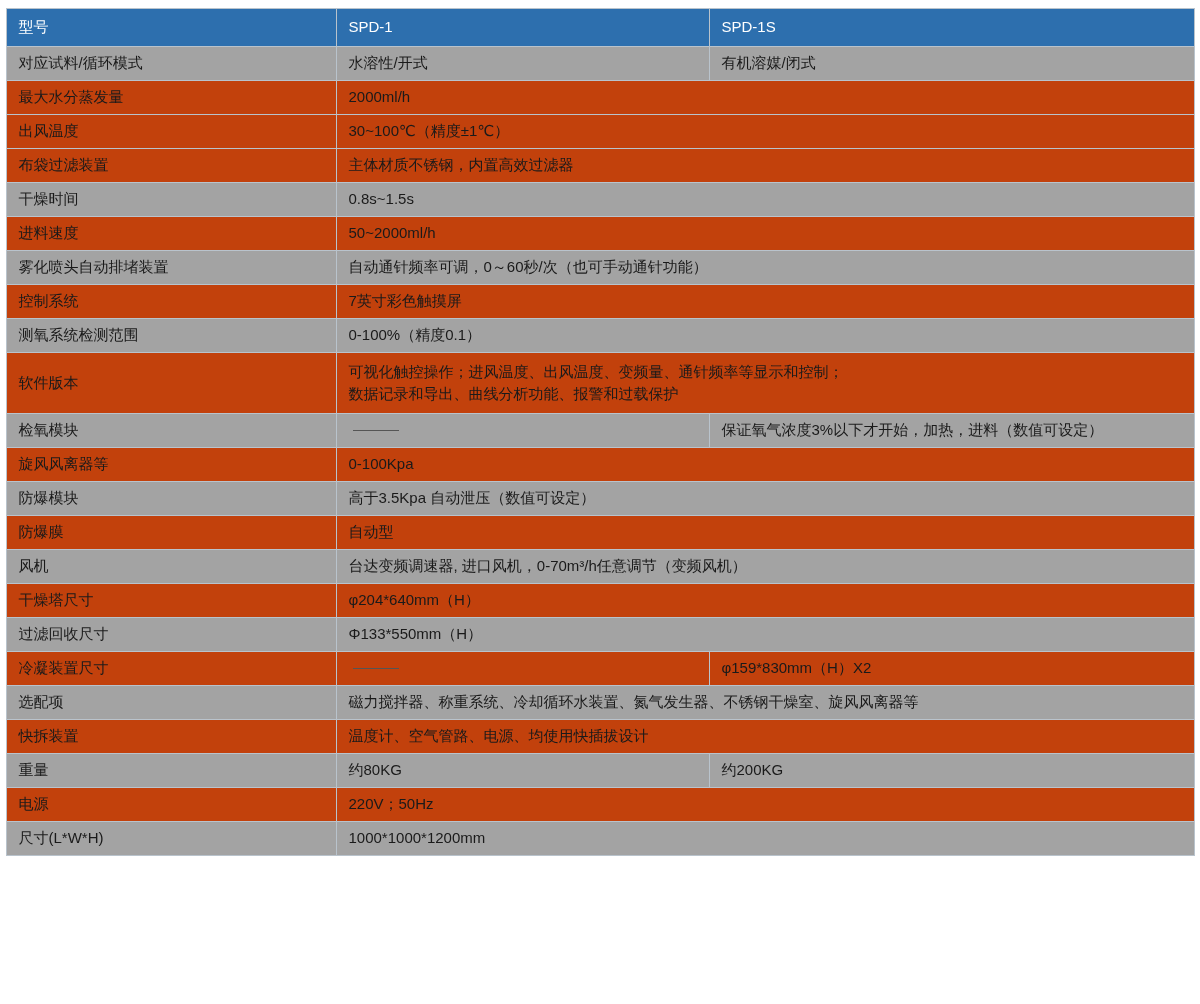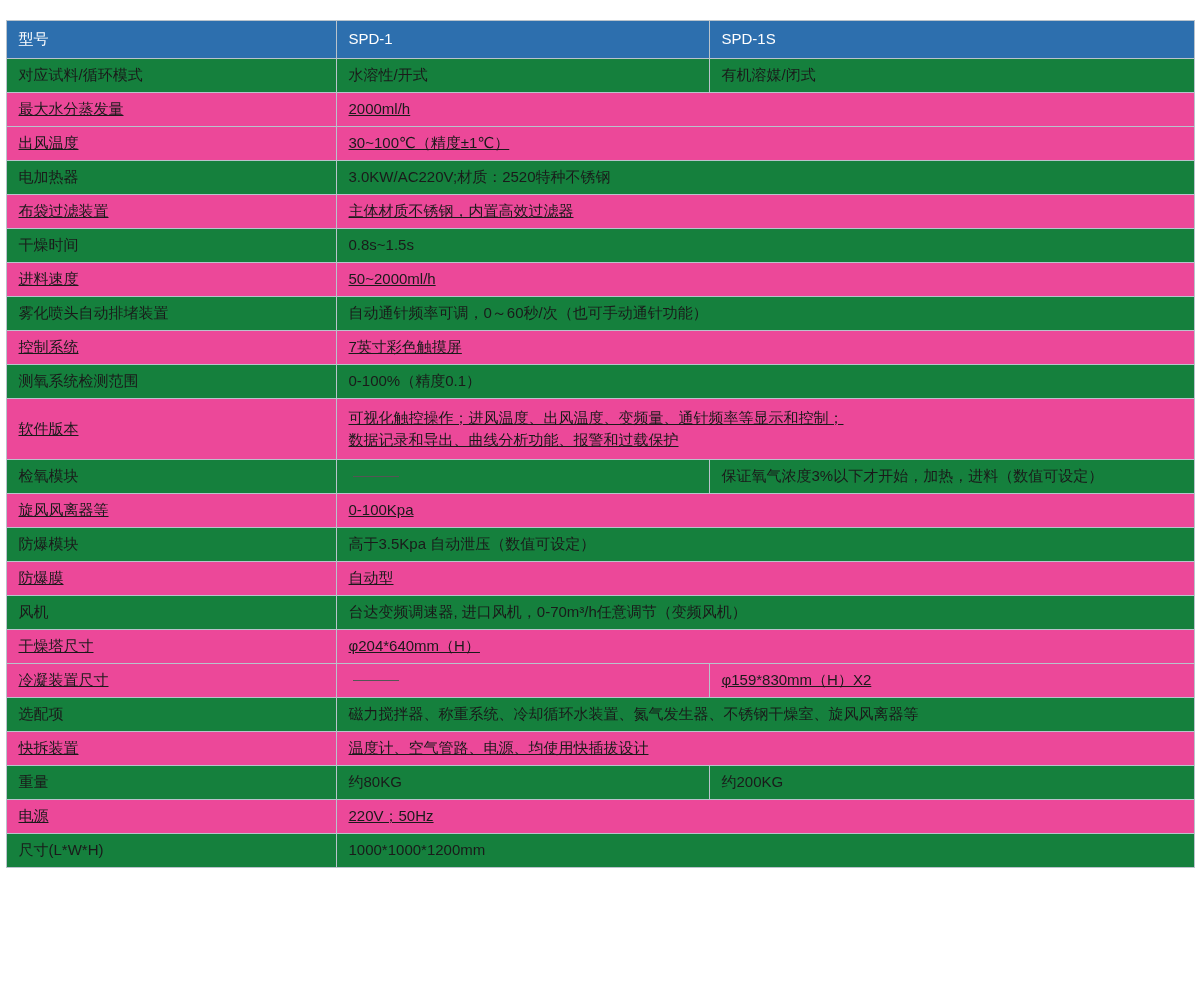--- a/index.html
+++ b/index.html
@@ -9,21 +9,21 @@
   }
   body {
     width: 1200px;
     height: 1004px;
     font-family: "Liberation Sans", "DejaVu Sans", sans-serif;
     color: #1a1a1a;
     overflow: hidden;
   }
   #spec-table {
     width: 1188px;
-    margin: 20px auto 0 auto;
+    margin: 8px auto 0 auto;
     border-collapse: collapse;
     table-layout: fixed;
   }
   #spec-table col.c-param { width: 330px; }
   #spec-table col.c-a { width: 373px; }
   #spec-table col.c-b { width: 485px; }
 
   #spec-table th, #spec-table td {
     border: 1px solid #b9c3cc;
     padding: 0 12px;
@@ -41,25 +41,24 @@
     height: 37px;
     border: 1px solid #2d6fae;
   }
   thead th.param-head {
     padding-left: 14px;
   }
   tbody tr td {
     height: 33px;
   }
   tbody tr.zebra td {
-    background: #15803d;
+    background: #a3a3a3;
   }
   tbody tr.plain td {
-    background: #ec4899;
-    text-decoration: underline;
+    background: #c2410c;
   }
   td.param {
     padding-left: 14px;
     white-space: nowrap;
   }
   td.val {
     padding-left: 12px;
   }
   td.tall {
     height: 60px;
@@ -100,24 +99,20 @@
         <td class="val">水溶性/开式</td>
         <td class="val">有机溶媒/闭式</td>
       </tr>
       <tr class="plain">
         <td class="param">最大水分蒸发量</td>
         <td class="val" colspan="2">2000ml/h</td>
       </tr>
       <tr class="plain">
         <td class="param">出风温度</td>
         <td class="val" colspan="2">30~100℃（精度±1℃）</td>
-      </tr>
-      <tr class="zebra">
-        <td class="param">电加热器</td>
-        <td class="val" colspan="2">3.0KW/AC220V;材质：2520特种不锈钢</td>
       </tr>
       <tr class="plain">
         <td class="param">布袋过滤装置</td>
         <td class="val" colspan="2">主体材质不锈钢，内置高效过滤器</td>
       </tr>
       <tr class="zebra">
         <td class="param">干燥时间</td>
         <td class="val" colspan="2">0.8s~1.5s</td>
       </tr>
       <tr class="plain">
@@ -161,20 +156,24 @@
         <td class="val" colspan="2">自动型</td>
       </tr>
       <tr class="zebra">
         <td class="param">风机</td>
         <td class="val" colspan="2">台达变频调速器, 进口风机，0-70m³/h任意调节（变频风机）</td>
       </tr>
       <tr class="plain">
         <td class="param">干燥塔尺寸</td>
         <td class="val" colspan="2">φ204*640mm（H）</td>
       </tr>
+      <tr class="zebra">
+        <td class="param">过滤回收尺寸</td>
+        <td class="val" colspan="2">Φ133*550mm（H）</td>
+      </tr>
       <tr class="plain">
         <td class="param">冷凝装置尺寸</td>
         <td class="val"><span class="dash"></span></td>
         <td class="val">φ159*830mm（H）X2</td>
       </tr>
       <tr class="zebra">
         <td class="param">选配项</td>
         <td class="val" colspan="2">磁力搅拌器、称重系统、冷却循环水装置、氮气发生器、不锈钢干燥室、旋风风离器等</td>
       </tr>
       <tr class="plain">

